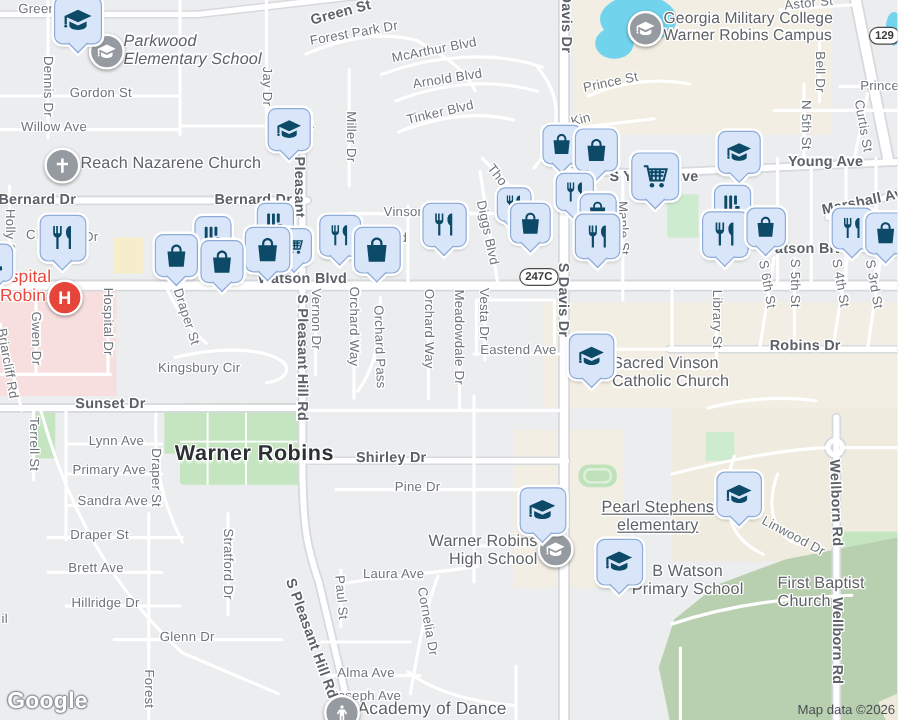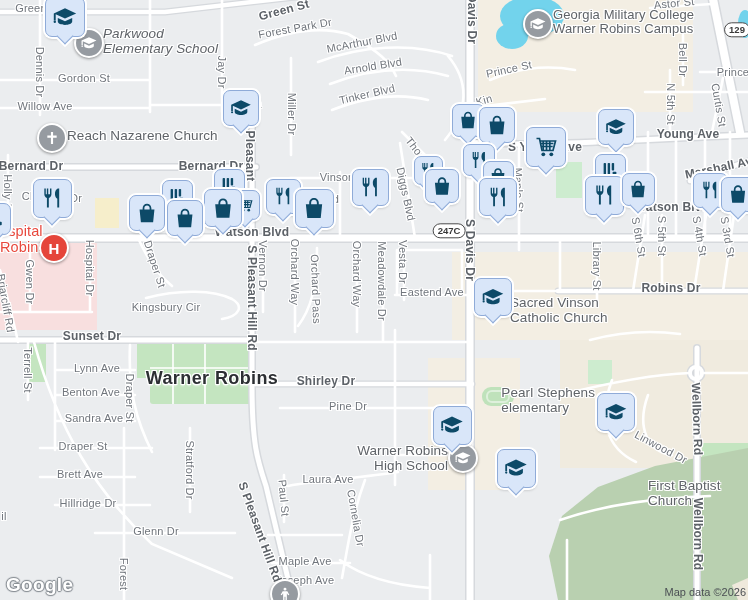--- a/index.html
+++ b/index.html
@@ -196,32 +196,32 @@
       <div class="street-label major" style="left: 671px; top: 288px; --rot: 0deg;">Robins Dr</div>
       <div class="street-label" style="left: 432px; top: 292px; --rot: 0deg;">Eastend Ave</div>
       <div class="street-label" style="left: 90px; top: 268px; --rot: 90deg;">Hospital Dr</div>
       <div class="street-label" style="left: 30px; top: 282px; --rot: 90deg;">Gwen Dr</div>
       <div class="street-label" style="left: 6px; top: 303px; --rot: 80deg;">Briarcliff Rd</div>
       <div class="street-label" style="left: 155px; top: 264px; --rot: 72deg;">Draper St</div>
       <div class="street-label" style="left: 166px; top: 307px; --rot: 0deg;">Kingsbury Cir</div>
       <div class="street-label major" style="left: 92px; top: 336px; --rot: 0deg;">Sunset Dr</div>
       <div class="street-label" style="left: 28px; top: 370px; --rot: 90deg;">Terrell St</div>
       <div class="street-label" style="left: 97px; top: 368px; --rot: 0deg;">Lynn Ave</div>
-      <div class="street-label" style="left: 91px; top: 392px; --rot: 0deg;">Benton Ave</div>
+      <div class="street-label" style="left: 91px; top: 392px; --rot: 0deg;">Primary Ave</div>
       <div class="street-label" style="left: 94px; top: 418px; --rot: 0deg;">Sandra Ave</div>
       <div class="street-label" style="left: 130px; top: 398px; --rot: 90deg;">Draper St</div>
       <div class="street-label" style="left: 83px; top: 446px; --rot: 0deg;">Draper St</div>
       <div class="street-label major" style="left: 326px; top: 381px; --rot: 0deg;">Shirley Dr</div>
       <div class="street-label" style="left: 348px; top: 406px; text-align: center; --rot: 0deg;">Pine Dr</div>
       <div class="street-label" style="left: 190px; top: 470px; --rot: 90deg;">Stratford Dr</div>
       <div class="street-label" style="left: 328px; top: 479px; --rot: 0deg;">Laura Ave</div>
       <div class="street-label" style="left: 284px; top: 498px; --rot: 85deg;">Paul St</div>
       <div class="street-label" style="left: 356px; top: 518px; --rot: 80deg;">Cornelia Dr</div>
       <div class="street-label" style="left: 305px; top: 532px; margin-top: 48px; --rot: 0deg;">Joseph Ave</div>
-      <div class="street-label" style="left: 305px; top: 561px; --rot: 0deg;">Maple Ave</div>
+      <div class="street-label" style="left: 305px; top: 561px; --rot: 0deg;">Alma Ave</div>
       <div class="street-label" style="left: 156px; top: 531px; --rot: 0deg;">Glenn Dr</div>
       <div class="street-label" style="left: 88px; top: 503px; --rot: 0deg;">Hillridge Dr</div>
       <div class="street-label" style="left: 80px; top: 474px; --rot: 0deg;">Brett Ave</div>
       <div class="street-label major" style="left: 260px; top: 532px; --rot: 70deg;">S Pleasant Hill Rd</div>
       <div class="street-label" style="left: 124px; top: 574px; --rot: 90deg;">Forest</div>
       <div class="street-label" style="left: 661px; top: 447px; --rot: 28deg;">Linwood Dr</div>
       <div class="street-label major" style="left: 697px; top: 419px; --rot: 88deg;">Wellborn Rd</div>
       <div class="street-label major" style="left: 698px; top: 534px; --rot: 90deg;">Wellborn Rd</div>
       <div class="street-label" style="left: 4px; top: 516px; --rot: 0deg;">il</div>
     </div>
@@ -238,30 +238,37 @@
         <div>Warner Robins Campus</div>
       </div>
       <div class="poi-label red" style="top: 224px; font-size: 14.5px; left: 0px;">
         <div>ospital</div>
         <div>Robins</div>
       </div>
       <div class="poi-label" style="top: 296px; font-size: 13.5px; left: 510px;">
         <div>Sacred Vinson</div>
         <div>Catholic Church</div>
       </div>
-      <div class="poi-label" style="top: 386px; font-size: 13.5px; right: 153px; text-align: left;">
+      <div class="poi-label" style="top: 416px; font-size: 13.5px; right: 153px; text-align: center; text-decoration: underline;">
         <div>Pearl Stephens</div>
         <div>elementary</div>
       </div>
       <div class="poi-label" style="top: 444px; font-size: 13.5px; right: 300px; text-align: right;">
         <div>Warner Robins</div>
         <div>High School</div>
       </div>
+      <div class="poi-label" style="top: 469px; font-size: 13.5px; left: 573px; transform: translateX(-50%); text-align: center;">
+        <div>B Watson</div>
+        <div>Primary School</div>
+      </div>
       <div class="poi-label" style="top: 479px; font-size: 13.5px; left: 648px;">
         <div>First Baptist Church</div>
+      </div>
+      <div class="poi-label" style="top: 584px; font-size: 14.5px; left: 298px;">
+        <div>Academy of Dance</div>
       </div>
     </div>
 
   <div class="city-label" style="left:212px;top:378px;">Warner Robins</div>
 
   <div class="lyr" id="layer-circles">
       <div class="circle-marker" style="left: 74px; top: 28px; width: 26px; height: 26px; background: rgb(150, 155, 161);">
         <div class="tail" style="background: rgb(150, 155, 161);"></div>
         <svg width="16" height="16">
           <use href="#sym-school"></use>

